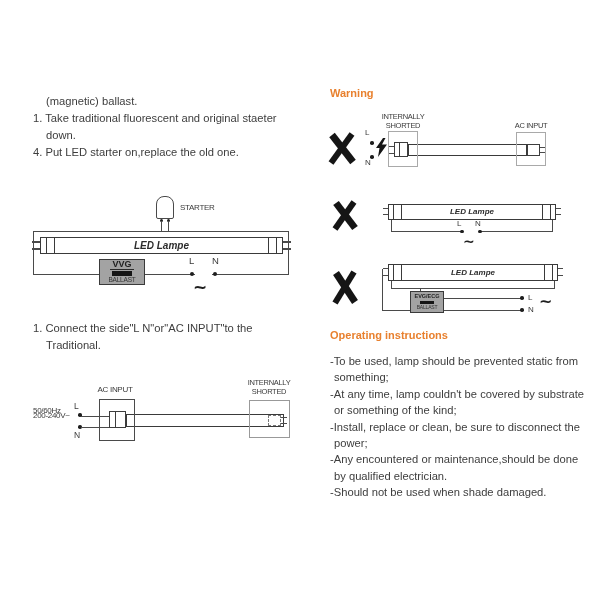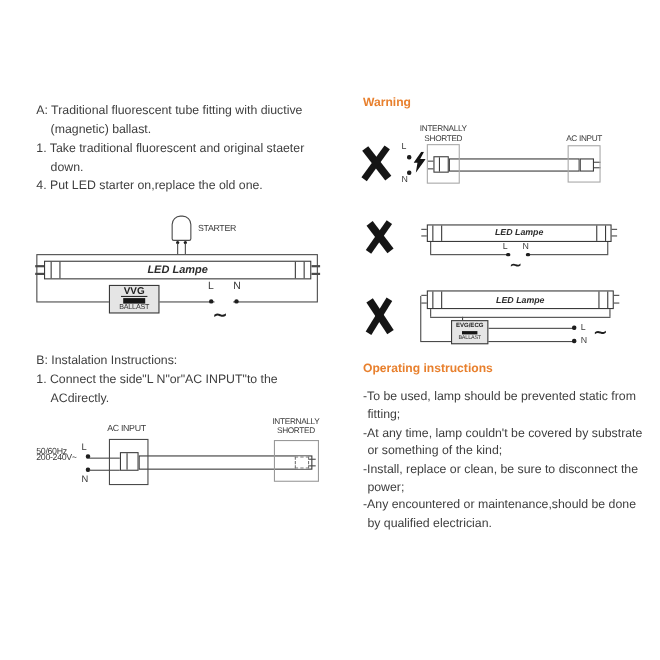--- a/index.html
+++ b/index.html
@@ -22,36 +22,35 @@
   .ctr{text-align:center}
   .loop{position:absolute;border:1.3px solid var(--line,#4a4a4a);box-sizing:border-box}
   .tube{position:absolute;background:#fff;border:1.5px solid #3a3a3a;box-sizing:border-box}
   .tube.thin{border-width:1.2px}
   .capl{position:absolute;top:0;bottom:0;width:1.3px;background:#3a3a3a}
   .tlabel{position:absolute;left:0;right:0;text-align:center;font-weight:700;font-style:italic;color:#2c2c2c;white-space:nowrap}
   .gbox{position:absolute;border:1.1px solid #a9a9a9;box-sizing:border-box}
   .kbox{position:absolute;border:1.4px solid #3d3d3d;box-sizing:border-box;background:#fff}
   .kbox .inner{position:absolute;top:0;bottom:0;width:1.2px;background:#3d3d3d}
   .dashcap{position:absolute;border:1px dashed #777;box-sizing:border-box;background:#fff}
-  .bbox{position:absolute;border:1.4px solid #3a3a3a;box-sizing:border-box;background:#e5e5e5;
+  .bbox{position:absolute;border:1.4px solid #3a3a3a;box-sizing:border-box;background:#a3a3a3;
         display:flex;flex-direction:column;align-items:center;justify-content:center;gap:1px;z-index:3}
   .bbox .t1{font-weight:700;border-bottom:1px solid #2a2a2a;line-height:1.05;padding:0 2px;color:#222;white-space:nowrap}
   .bbox .bar{background:#151515}
   .bbox .t2{line-height:1;color:#333;letter-spacing:-0.2px;white-space:nowrap}
   .tilde{position:absolute;font-weight:700;color:#1e1e1e;line-height:1;font-family:"DejaVu Sans",sans-serif}
   .cyl{position:absolute;border:1.4px solid #4a4a4a;background:#fff;border-radius:8px 8px 2px 2px;box-sizing:border-box}
   svg{display:block}
 </style>
 </head>
 <body>
 
 <div class="abs" style="left:0;top:0;width:600px;height:600px">
 
   <div class="abs" style="left:33px;top:93px">
-    <div class="bl">A: Traditional fluorescent tube fitting with diuctive</div>
     <div class="bl cont">(magnetic) ballast.</div>
     <div class="bl">1. Take traditional fluorescent and original staeter</div>
     <div class="bl cont">down.</div>
     <div class="bl">4. Put LED starter on,replace the old one.</div>
   </div>
 
   <div class="abs" style="left:30px;top:190px;width:280px;height:112px">
     <div class="loop" style="left:3px;top:41px;width:256px;height:44px"></div>
 
     <div class="dot" style="left:130px;top:28.5px;width:3px;height:3px"></div>
@@ -82,23 +81,22 @@
 
     <div class="abs" style="left:165px;top:81px;width:17px;height:6px;background:#fff"></div>
     <div class="dlabel" style="left:159px;top:65px;font-size:9.5px">L</div>
     <div class="dlabel" style="left:182px;top:65px;font-size:9.5px">N</div>
     <div class="dot" style="left:160px;top:82px;width:4px;height:4px"></div>
     <div class="dot" style="left:183px;top:82px;width:4px;height:4px"></div>
     <div class="tilde" style="left:163px;top:89px;font-size:17px">~</div>
   </div>
 
   <div class="abs" style="left:33px;top:320px">
-    <div class="bl">B: Instalation Instructions:</div>
     <div class="bl">1. Connect the side"L N"or"AC INPUT"to the</div>
-    <div class="bl cont">ACdirectly.</div>
+    <div class="bl cont">Traditional.</div>
   </div>
 
   <div class="abs" style="left:30px;top:377px;width:270px;height:80px">
     <div class="dlabel ctr" style="left:53px;top:8px;width:64px;font-size:8px">AC INPUT</div>
     <div class="dlabel" style="left:44px;top:24px;font-size:8.5px">L</div>
     <div class="dot" style="left:48px;top:36px;width:3.5px;height:3.5px"></div>
     <div class="dlabel" style="left:3px;top:34px;font-size:8px">200-240V~</div>
     <div class="dlabel" style="left:3px;top:29px;font-size:8px">50/60Hz</div>
     <div class="dot" style="left:48px;top:48px;width:3.5px;height:3.5px"></div>
     <div class="dlabel" style="left:44px;top:53px;font-size:8.5px">N</div>
@@ -219,22 +217,23 @@
     <div class="dot" style="left:195px;top:38.3px;width:3.5px;height:3.5px"></div>
     <div class="dlabel" style="left:203px;top:35px;font-size:8px">L</div>
     <div class="dot" style="left:195px;top:50.3px;width:3.5px;height:3.5px"></div>
     <div class="dlabel" style="left:203px;top:47px;font-size:8px">N</div>
     <div class="tilde" style="left:214px;top:36px;font-size:16px">~</div>
   </div>
 
   <div class="h-orange" style="left:330px;top:329px">Operating instructions</div>
   <div class="abs" style="left:330px;top:353px">
     <div class="op-line">-To be used, lamp should be prevented static from</div>
-    <div class="op-line op-cont">fitting;</div>
+    <div class="op-line op-cont">something;</div>
     <div class="op-line">-At any time, lamp couldn't be covered by substrate</div>
     <div class="op-line op-cont">or something of the kind;</div>
     <div class="op-line">-Install, replace or clean, be sure to disconnect the</div>
     <div class="op-line op-cont">power;</div>
     <div class="op-line">-Any encountered or maintenance,should be done</div>
     <div class="op-line op-cont">by qualified electrician.</div>
+    <div class="op-line">-Should not be used when shade damaged.</div>
   </div>
 
 </div>
 
 </body></html>

